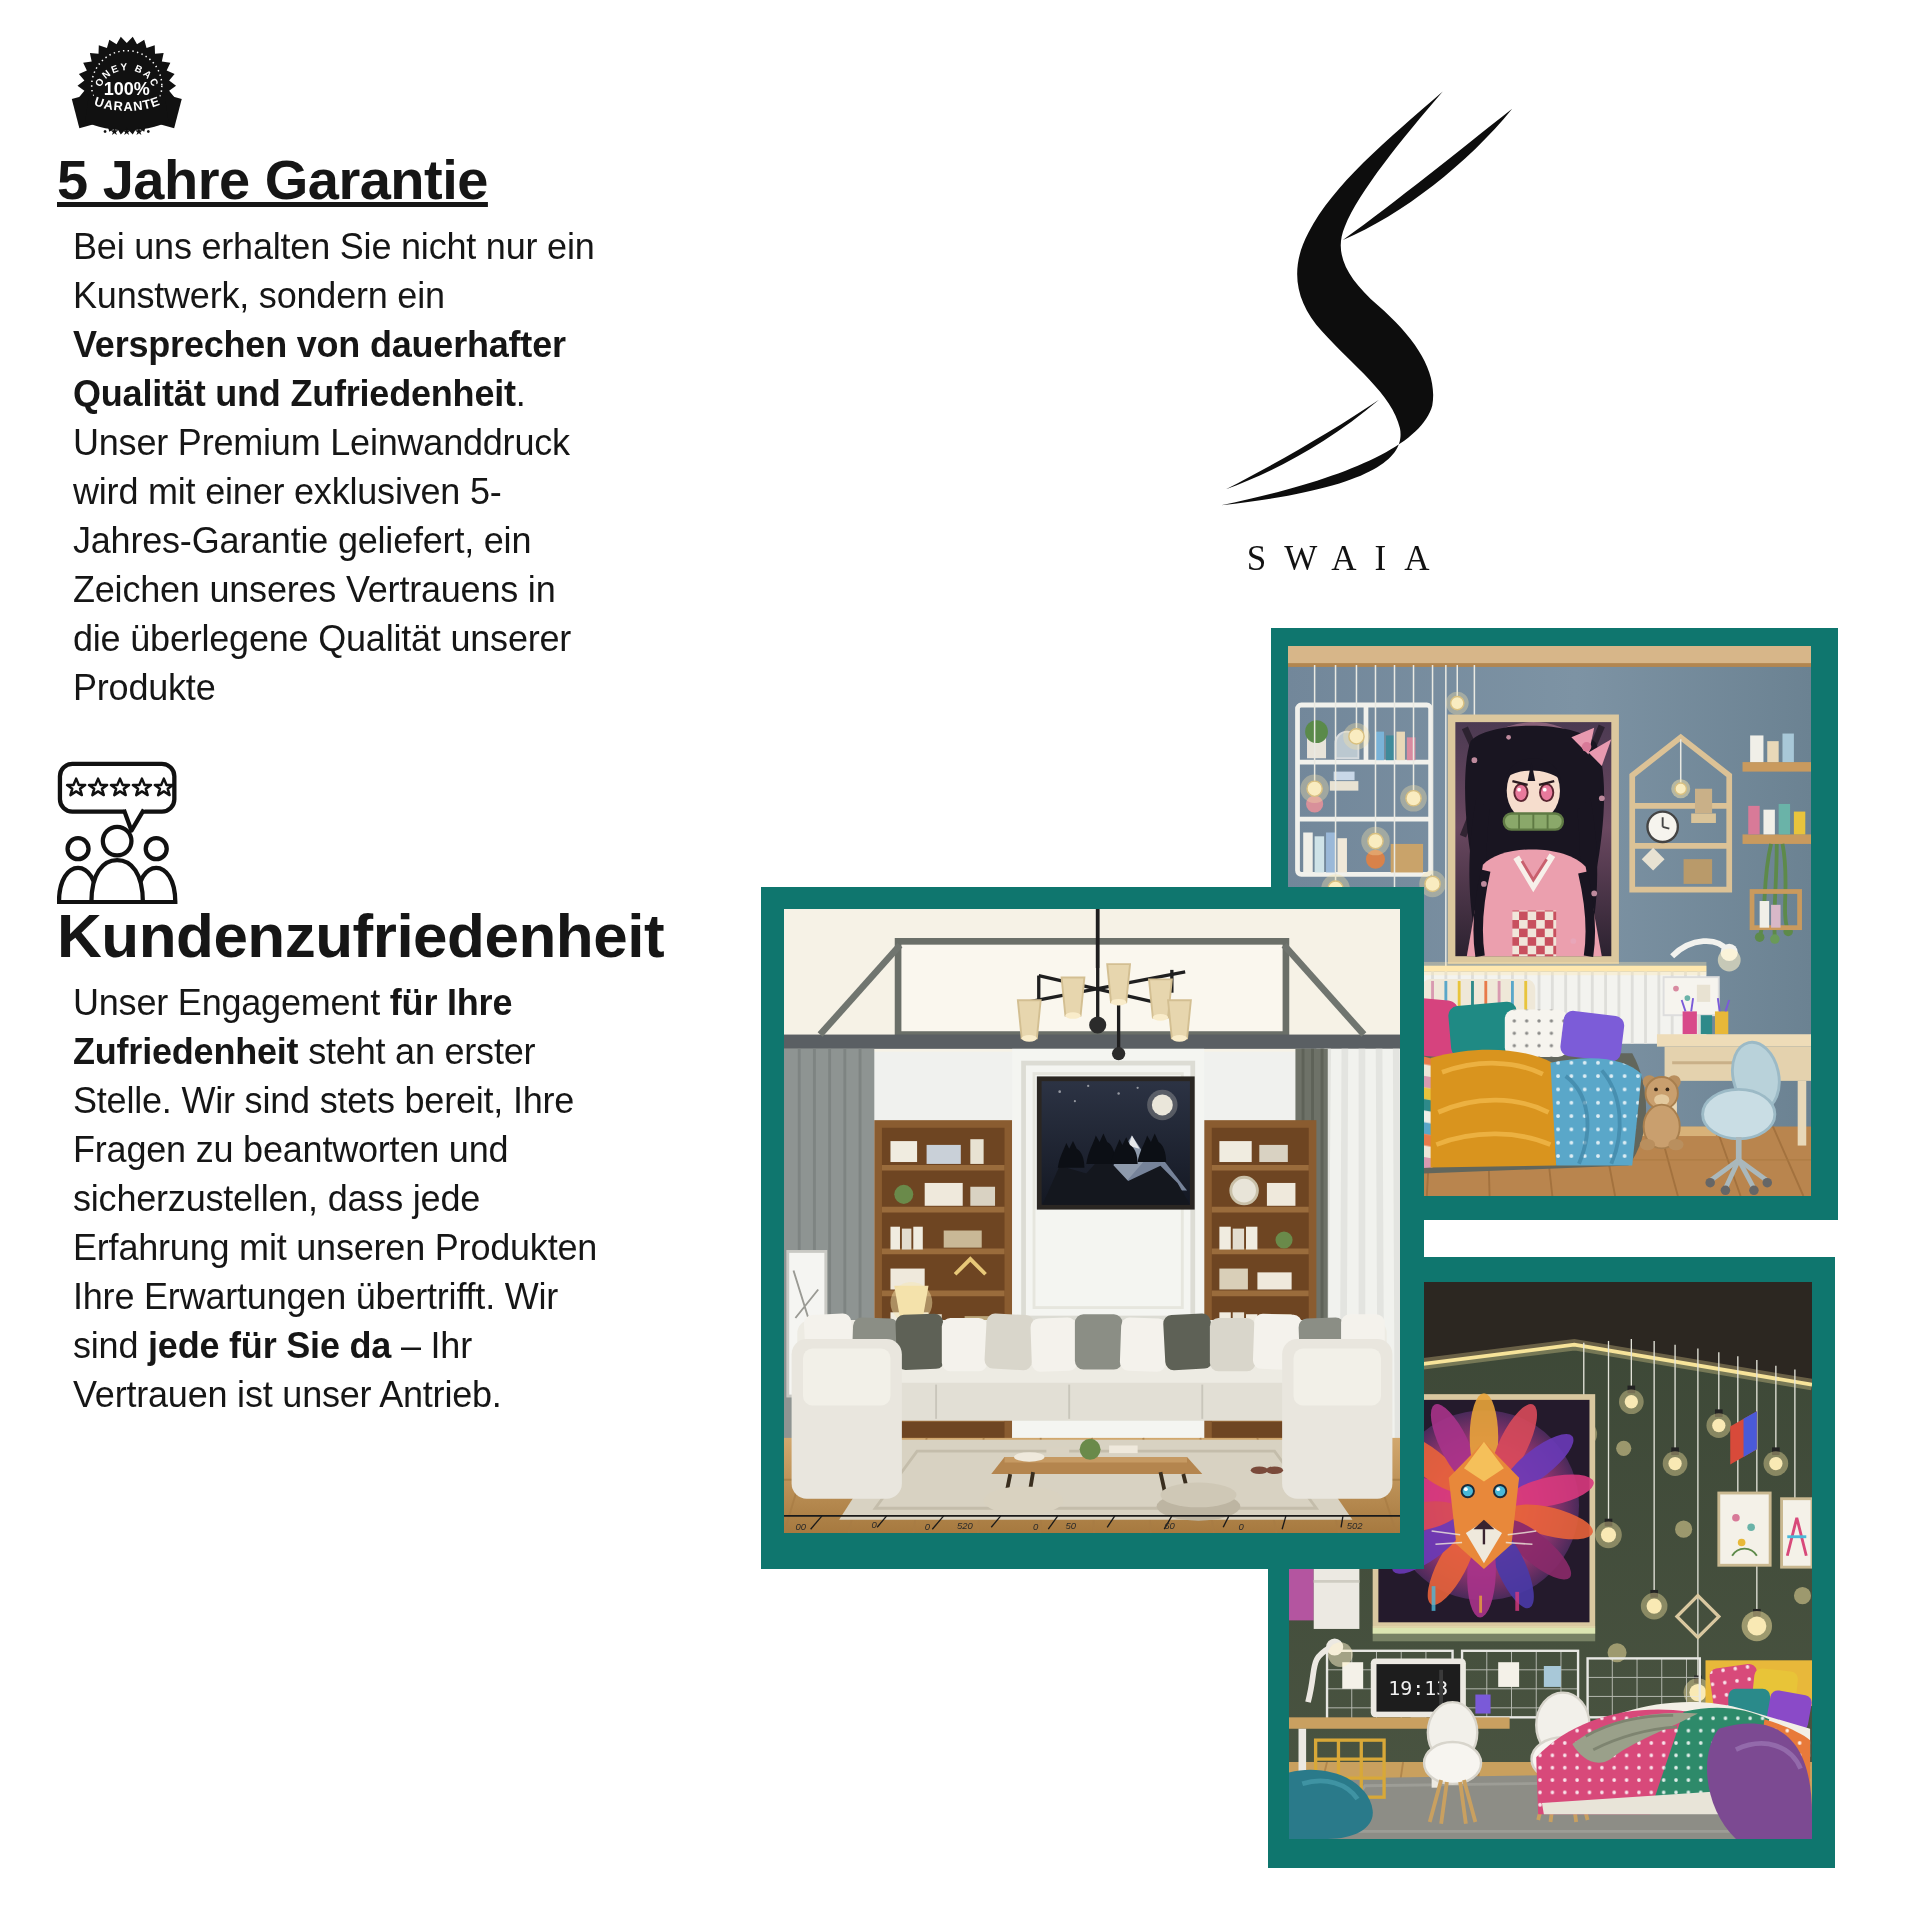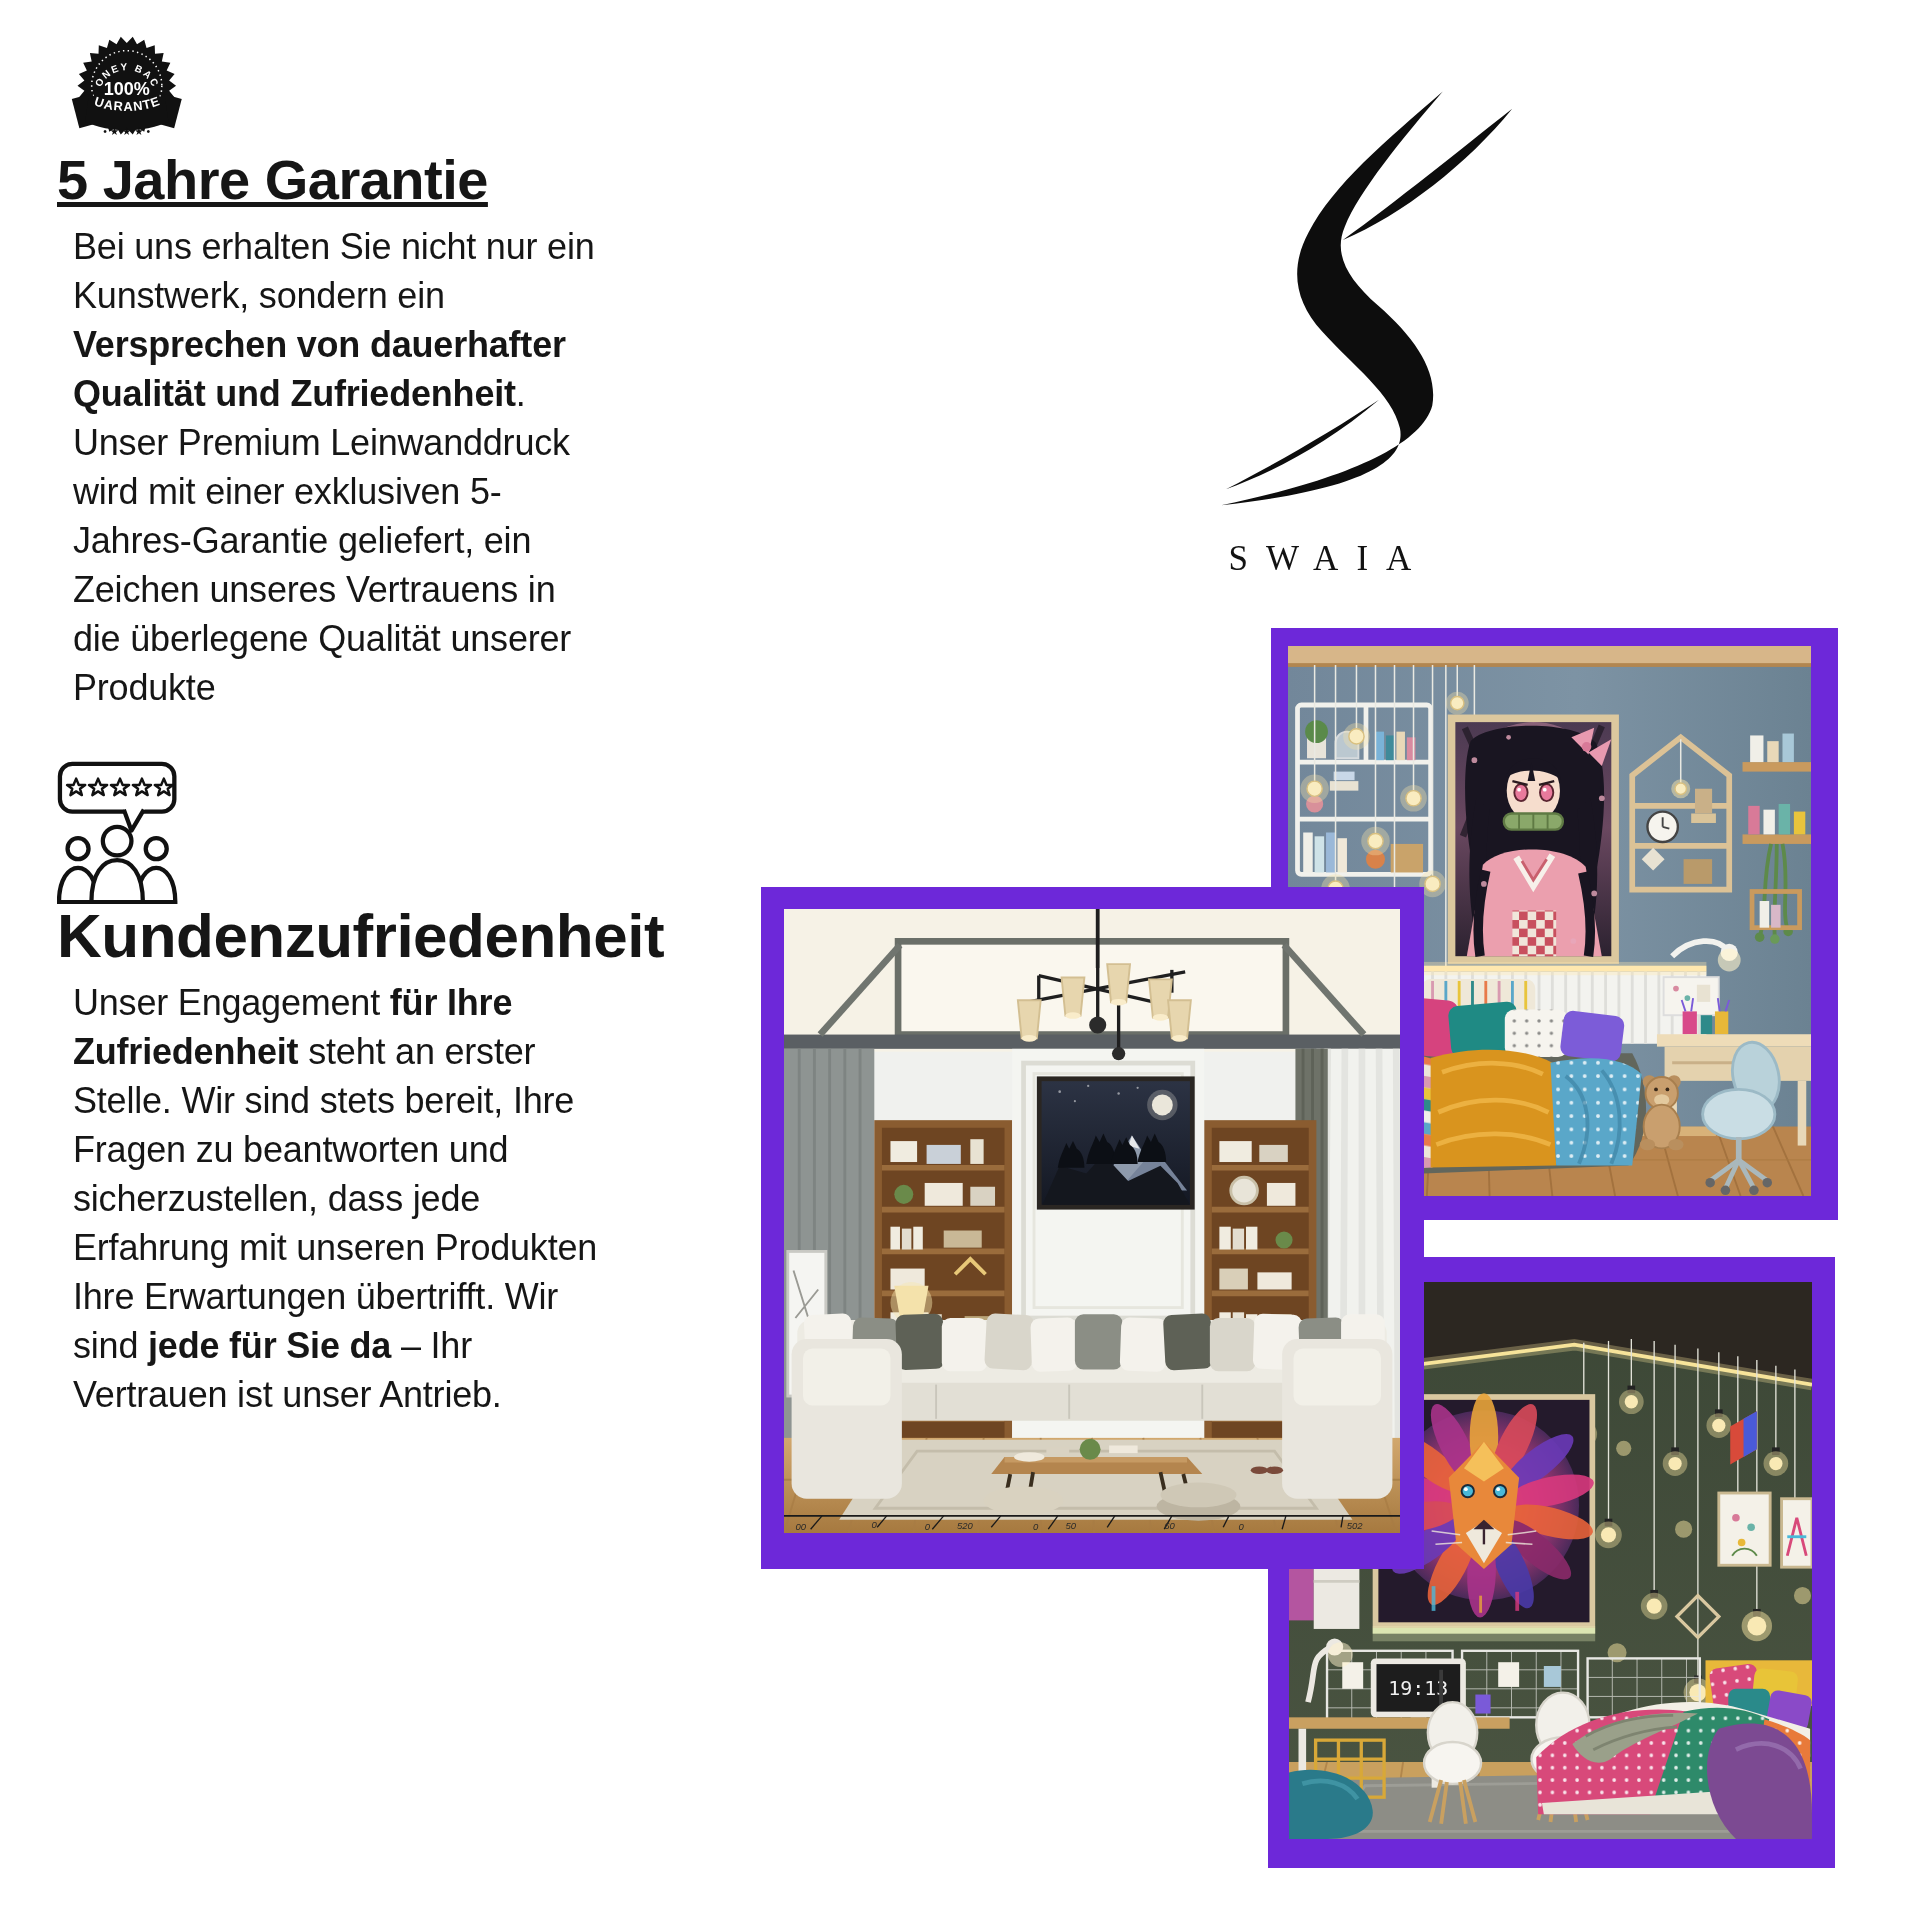--- a/index.html
+++ b/index.html
@@ -11,25 +11,25 @@
   .badge-wrap{margin-left:11.4px;width:127px;height:107px;}
   h1{font-size:56px;line-height:53px;font-weight:700;margin:9.5px 0 7.6px 0;letter-spacing:-0.5px;text-decoration:underline;}
   p.body{font-size:36px;line-height:49px;font-weight:400;margin:16px;letter-spacing:-0.2px;}
   p.body .b{font-weight:700;}
   .icon2-wrap{margin:49px 0 5.7px 0;width:126px;height:143px;}
   h2{font-size:62px;line-height:53px;font-weight:700;margin:0 0 11.4px 0;letter-spacing:-0.5px;}
 
   
   .brand{position:absolute;left:1200px;top:84px;width:320px;height:504px;}
   .brand svg{display:block;}
-  .wordmark{position:absolute;left:28.5px;top:455px;width:219px;text-align:left;
+  .wordmark{position:absolute;left:28.5px;top:455px;width:219px;text-align:right;
     font-family:"Liberation Serif",serif;font-size:35px;letter-spacing:18px;color:#121212;}
 
   
-  .card{position:absolute;background:#6d28d9;}
+  .card{position:absolute;background:#0f766e;}
   .photo{position:absolute;overflow:hidden;background:#ddd;}
   .photo svg{display:block;width:100%;height:100%;}
   .card.kids{left:1271px;top:628px;width:567px;height:592px;z-index:1;}
   .card.kids .photo{left:17px;top:18px;width:523px;height:550px;}
   .card.lion{left:1268px;top:1257px;width:567px;height:611px;z-index:1;}
   .card.lion .photo{left:21px;top:25px;width:523px;height:557px;}
   .card.living{left:761px;top:887px;width:663px;height:682px;z-index:2;}
   .card.living .photo{left:23px;top:22px;width:616px;height:624px;}
   text{font-family:"Liberation Sans",sans-serif;}
   .mono{font-family:"DejaVu Sans Mono",monospace;}

